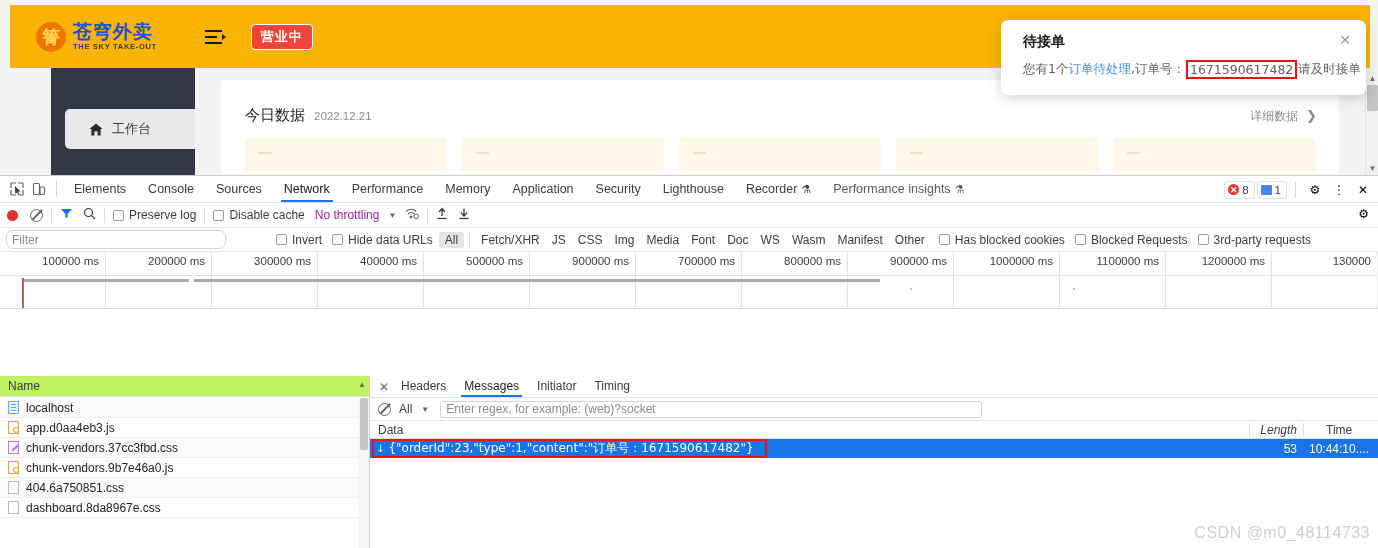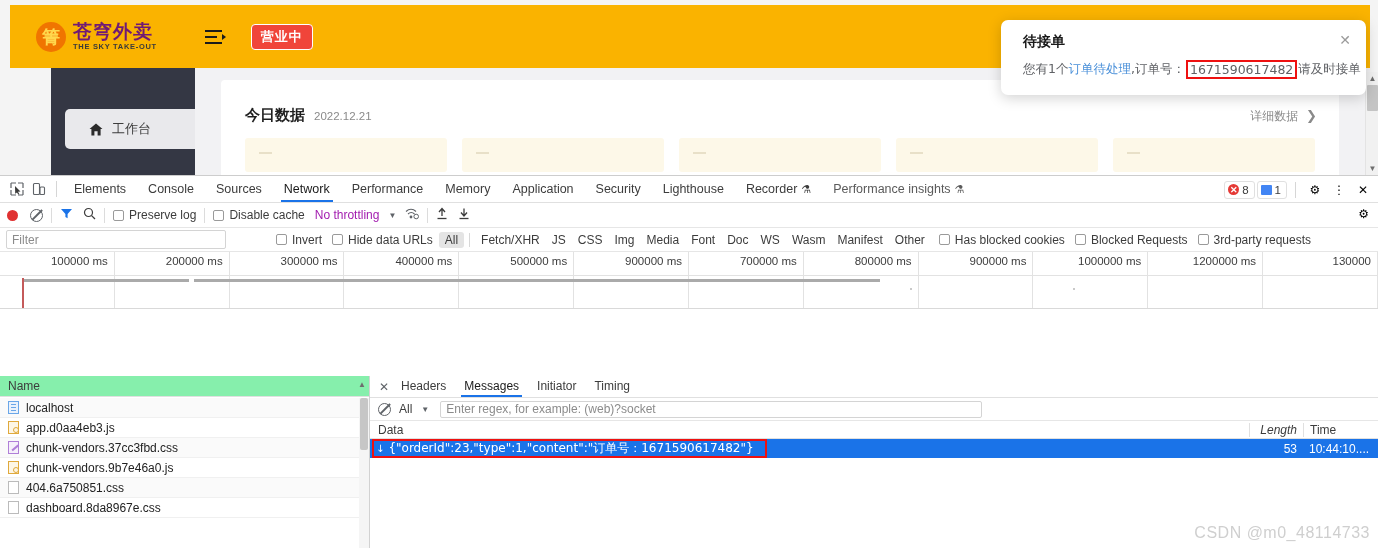--- a/index.html
+++ b/index.html
@@ -23,21 +23,21 @@
   }
   .logo-wrap { display:flex; align-items:center; margin-left:26px; }
   .logo-circle {
     width:30px; height:30px; border-radius:50%;
     background:#F07500;
     display:flex; align-items:center; justify-content:center;
     color:#FFD84D; font-size:18px; font-weight:bold; line-height:1;
     font-family:"DejaVu Sans", sans-serif;
   }
   .logo-text { margin-left:7px; }
-  .logo-cn { font-size:19px; font-weight:bold; color:#701a75; letter-spacing:1px;
+  .logo-cn { font-size:19px; font-weight:bold; color:#1d4ed8; letter-spacing:1px;
              font-family:"DejaVu Sans","Liberation Sans",sans-serif; line-height:1.05; }
   .logo-en { font-size:7.5px; font-weight:bold; color:#3a3a3a; letter-spacing:.7px; margin-top:1px; }
 
   .collapse-icon { margin-left:48px; width:20px; height:16px; position:relative; cursor:pointer; }
   .collapse-icon i { position:absolute; left:0; width:17px; height:2px; background:#1b1b1b; }
   .collapse-icon i:nth-child(1){ top:1px; }
   .collapse-icon i:nth-child(2){ top:7px; width:12px; }
   .collapse-icon i:nth-child(3){ top:13px; }
   .collapse-icon .arrow{ position:absolute; right:-1px; top:5px; width:0;height:0;
      border-top:3px solid transparent;border-bottom:3px solid transparent;border-left:4px solid #1b1b1b;}
@@ -64,21 +64,21 @@
   }
   .home-icon { width:14px; height:13px; margin-right:9px; position:relative; }
   .home-icon svg { display:block; }
 
   .app-main { position:absolute; left:195px; top:68px; width:1175px; height:107px; background:#f2f2f4; }
   .data-card {
     position:absolute; left:26px; top:12px; width:1118px; height:100px;
     background:#fff; border-radius:4px;
   }
   .card-title-row { position:absolute; left:24px; top:26px; display:flex; align-items:baseline; }
-  .card-title { font-size:15px; font-weight:bold; color:#1f1f1f;
+  .card-title { font-size:15px; font-weight:normal; color:#1f1f1f;
      font-family:"DejaVu Sans","Liberation Sans",sans-serif; }
   .card-date { font-size:11.5px; color:#8a8a8a; margin-left:9px; }
   .card-link { position:absolute; right:22px; top:28px; font-size:12px; color:#8a8a8a;
      font-family:"DejaVu Sans","Liberation Sans",sans-serif; cursor:pointer;}
   .card-link .chev { margin-left:4px; font-size:13px; }
   .stat-tiles { position:absolute; left:24px; top:58px; right:24px; display:flex; gap:15px; }
   .stat-tile { flex:1; height:34px; background:#fdf8e8; border-radius:3px; position:relative; }
   .stat-tile::after{ content:""; position:absolute; left:14px; top:14px; width:13px; height:2px;
      background:#e8e0c8; }
 
@@ -160,21 +160,21 @@
   .throttle { font-size:12px; color:#a21caf; margin-left:10px; cursor:pointer;}
   .caret { margin-left:9px; font-size:8px; color:#5f6368; cursor:pointer;}
   .gear-tb { position:absolute; right:9px; top:4px; cursor:pointer;}
   .tb-divider { width:1px; height:15px; background:#dcdcdc; margin:0 8px;}
 
   .dt-filterbar {
     height:24px; display:flex; align-items:center; border-bottom:1px solid #e6e6e6; background:#fff;
     position:relative;
   }
   .filter-input {
-    width:220px; height:19px; border:1px solid #d4d4d4; border-radius:2px; margin-left:6px;
+    width:220px; height:19px; border:1px solid #d4d4d4; border-radius:7px; margin-left:6px;
     font-size:12px; color:#5f6368; padding:0 5px; outline:none;
     font-family:"Liberation Sans", sans-serif; background:#fff;
   }
   .filter-input::placeholder{ color:#8b8b8b; }
   .ftype { font-size:12px; color:#3c3c3c; padding:1px 6px; border-radius:3px; cursor:pointer; white-space:nowrap;}
   .ftype.sel { background:#e4e4e4; }
   .vdiv { width:1px; height:14px; background:#d8d8d8; margin:0 5px; }
 
   
   .dt-timeline { height:57px; border-bottom:1px solid #d9d9d9; position:relative; background:#fff;
@@ -185,21 +185,21 @@
   .tl-gray1 { position:absolute; left:24px; top:27px; width:165px; height:3px; background:#aaa;}
   .tl-gray2 { position:absolute; left:194px; top:27px; width:686px; height:3px; background:#aaa;}
   .tl-dot { position:absolute; width:2px; height:2px; background:#c9c9c9; top:36px; }
   .tl-top-border { position:absolute; left:0; right:0; top:23px; height:1px; background:#e2e2e2;}
 
   
   .dt-lower { position:absolute; left:0; top:200px; right:0; bottom:0; display:flex; }
   .req-panel { width:370px; border-right:1px solid #d2d2d2; position:relative; background:#fff; }
   .req-head {
     height:21px; border-bottom:1px solid #e0e0e0; display:flex; align-items:center;
-    padding-left:8px; font-size:12px; color:#3c3c3c; background:#86efac; position:relative;
+    padding-left:8px; font-size:12px; color:#3c3c3c; background:#bef264; position:relative;
   }
   .req-scroll-up { position:absolute; right:3px; top:4px; font-size:8px; color:#6e6e6e;}
   .req-list { position:absolute; top:22px; left:0; right:0; bottom:0; overflow:hidden;}
   .req-row {
     height:20px; display:flex; align-items:center; padding-left:8px;
     font-size:12px; color:#222; border-bottom:1px solid #f0f0f0;
   }
   .req-row:nth-child(odd){ background:#fafafa; }
   .req-row:nth-child(even){ background:#ffffff; }
   .ficon { width:11px; height:13px; margin-right:7px; flex:0 0 auto; border:1px solid #bbb; background:#fff; position:relative;}
@@ -230,21 +230,21 @@
     font-family:"Liberation Sans", sans-serif;
   }
   .msg-regex::placeholder{ color:#8b8b8b; }
 
   .data-head {
     height:18px; display:flex; align-items:center; border-bottom:1px solid #e0e0e0;
     font-size:12px; color:#3c3c3c; background:#fff; position:relative;
   }
   .dh-data { padding-left:8px; flex:1; }
   .dh-len { width:54px; text-align:right; padding-right:6px; border-left:1px solid #e0e0e0;font-style:italic; }
-  .dh-time { width:75px; padding-left:6px; border-left:1px solid #e0e0e0; }
+  .dh-time { width:75px; padding-left:22px; border-left:1px solid #e0e0e0; }
 
   .msg-row {
     height:19px; display:flex; align-items:center; background:#1a73e8; color:#fff; font-size:12px;
     position:relative; cursor:pointer;
   }
   .mr-data { padding-left:6px; flex:1; display:flex; align-items:center; white-space:nowrap;
      font-family:"DejaVu Sans","Liberation Sans",sans-serif; }
   .mr-arrow { margin-right:4px; font-size:10px; }
   .mr-len { width:54px; text-align:right; padding-right:6px; }
   .mr-time { width:75px; padding-left:6px; }
@@ -506,20 +506,23 @@
     <div class="tl-col">
         <span class="tl-label">800000 ms</span>
       </div>
     <div class="tl-col">
         <span class="tl-label">900000 ms</span>
       </div>
     <div class="tl-col">
         <span class="tl-label">1000000 ms</span>
       </div>
     <div class="tl-col">
+        <span class="tl-label">1100000 ms</span>
+      </div>
+    <div class="tl-col">
         <span class="tl-label">1200000 ms</span>
       </div>
     <div class="tl-col">
         <span class="tl-label">130000</span>
       </div>
     <div class="tl-top-border"></div>
     <div class="tl-red"></div>
     <div class="tl-gray1"></div>
     <div class="tl-gray2"></div>
     <div class="tl-dot" style="left:910px"></div>

